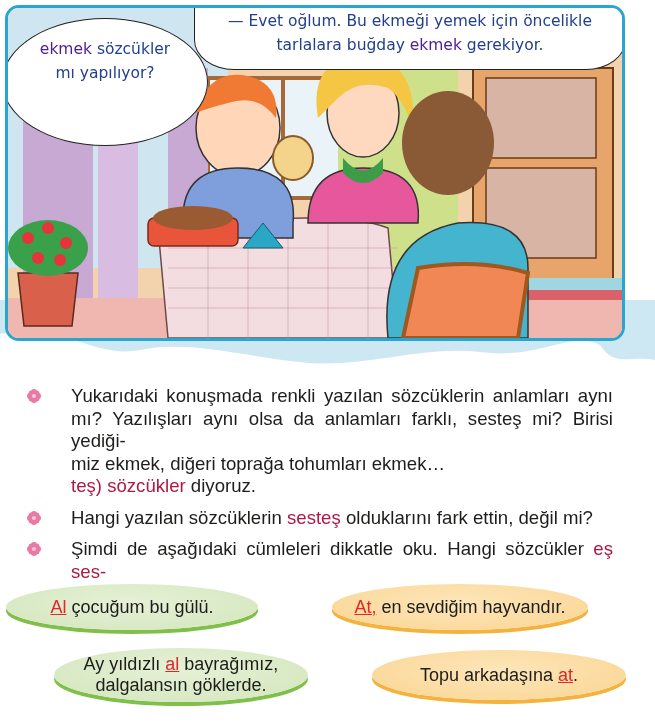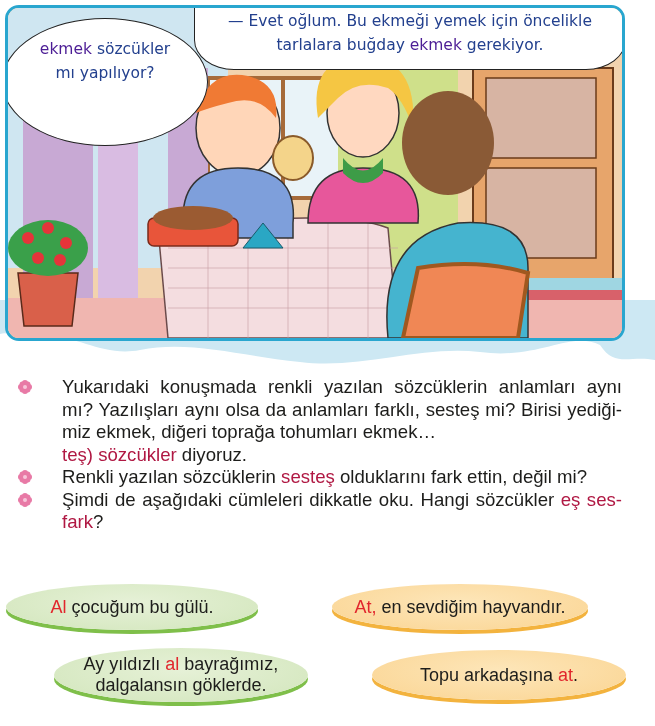--- a/index.html
+++ b/index.html
@@ -18,28 +18,28 @@
   .bubble .red { color:#4c1d95; }
   .bubble-left { left:-6px; top:10px; width:206px; height:128px; border-radius:50% / 50%;
                  font-size:15.5px; line-height:24px; padding-top:18px; box-sizing:border-box; }
   .bubble-right { left:186px; top:-14px; width:432px; height:76px; border-radius:0 0 40px 40px / 0 0 30px 30px;
                   font-size:15.5px; line-height:24px; padding-top:14px; box-sizing:border-box; }
 
   
   .body-text { position:absolute; left:62px; top:376px; width:560px;
                font-family:"Liberation Sans",sans-serif; font-size:18.6px; line-height:22.5px;
                color:#1d1d1b; text-align:justify; }
-  .para { margin:0; position:relative; }
+  .para { margin:9px; position:relative; }
   .hl { color:#b01843; }
   .bullet { position:absolute; left:-44px; top:4px; width:14px; height:14px; }
 
   
   .pill { position:absolute; display:flex; align-items:center; justify-content:center; text-align:center;
           font-family:"Liberation Sans",sans-serif; font-size:18px; line-height:21px; color:#1d1d1b; }
-  .pill .kw { color:#e1262c; }
+  .pill .kw { color:#e1262c;text-decoration:underline; }
   .pill-green { background:radial-gradient(ellipse at 50% 40%, #e6f1d7 0%, #d6e8c1 80%);
                 box-shadow:0 4px 0 #7fbf4a; border-radius:50%; }
   .pill-orange { background:radial-gradient(ellipse at 50% 40%, #fde6b9 0%, #fbd89a 80%);
                  box-shadow:0 4px 0 #f3b33e; border-radius:50%; }
 </style>
 </head>
 <body>
 
 <svg class="wave" viewBox="0 0 655 80">
   <path d="M0,0 L655,0 L655,60 C630,55 615,68 600,45 C570,30 540,60 480,52 C420,45 360,70 300,62 C240,56 190,40 140,50 C100,58 70,30 40,38 C20,42 10,30 0,34 Z" fill="#cde8f3"></path>
@@ -146,21 +146,21 @@
           <circle cx="7" cy="11" r="3"></circle>
           <circle cx="3" cy="7" r="3"></circle>
           <circle cx="11" cy="7" r="3"></circle>
           <circle cx="4.2" cy="4.2" r="2.6"></circle>
           <circle cx="9.8" cy="4.2" r="2.6"></circle>
           <circle cx="4.2" cy="9.8" r="2.6"></circle>
           <circle cx="9.8" cy="9.8" r="2.6"></circle>
         </g>
         <circle cx="7" cy="7" r="2" fill="#f7c6da"></circle>
     </svg>
-    <span>Renkli yazılan sözcüklerin </span><span class="hl">sesteş</span><span> olduklarını fark ettin, değil mi?</span>
+    <span>Hangi yazılan sözcüklerin </span><span class="hl">sesteş</span><span> olduklarını fark ettin, değil mi?</span>
   </div>
   <div class="para">
     <svg class="bullet" viewBox="0 0 14 14">
       <g fill="#e87aa6">
           <circle cx="7" cy="3" r="3"></circle>
           <circle cx="7" cy="11" r="3"></circle>
           <circle cx="3" cy="7" r="3"></circle>
           <circle cx="11" cy="7" r="3"></circle>
           <circle cx="4.2" cy="4.2" r="2.6"></circle>
           <circle cx="9.8" cy="4.2" r="2.6"></circle>

